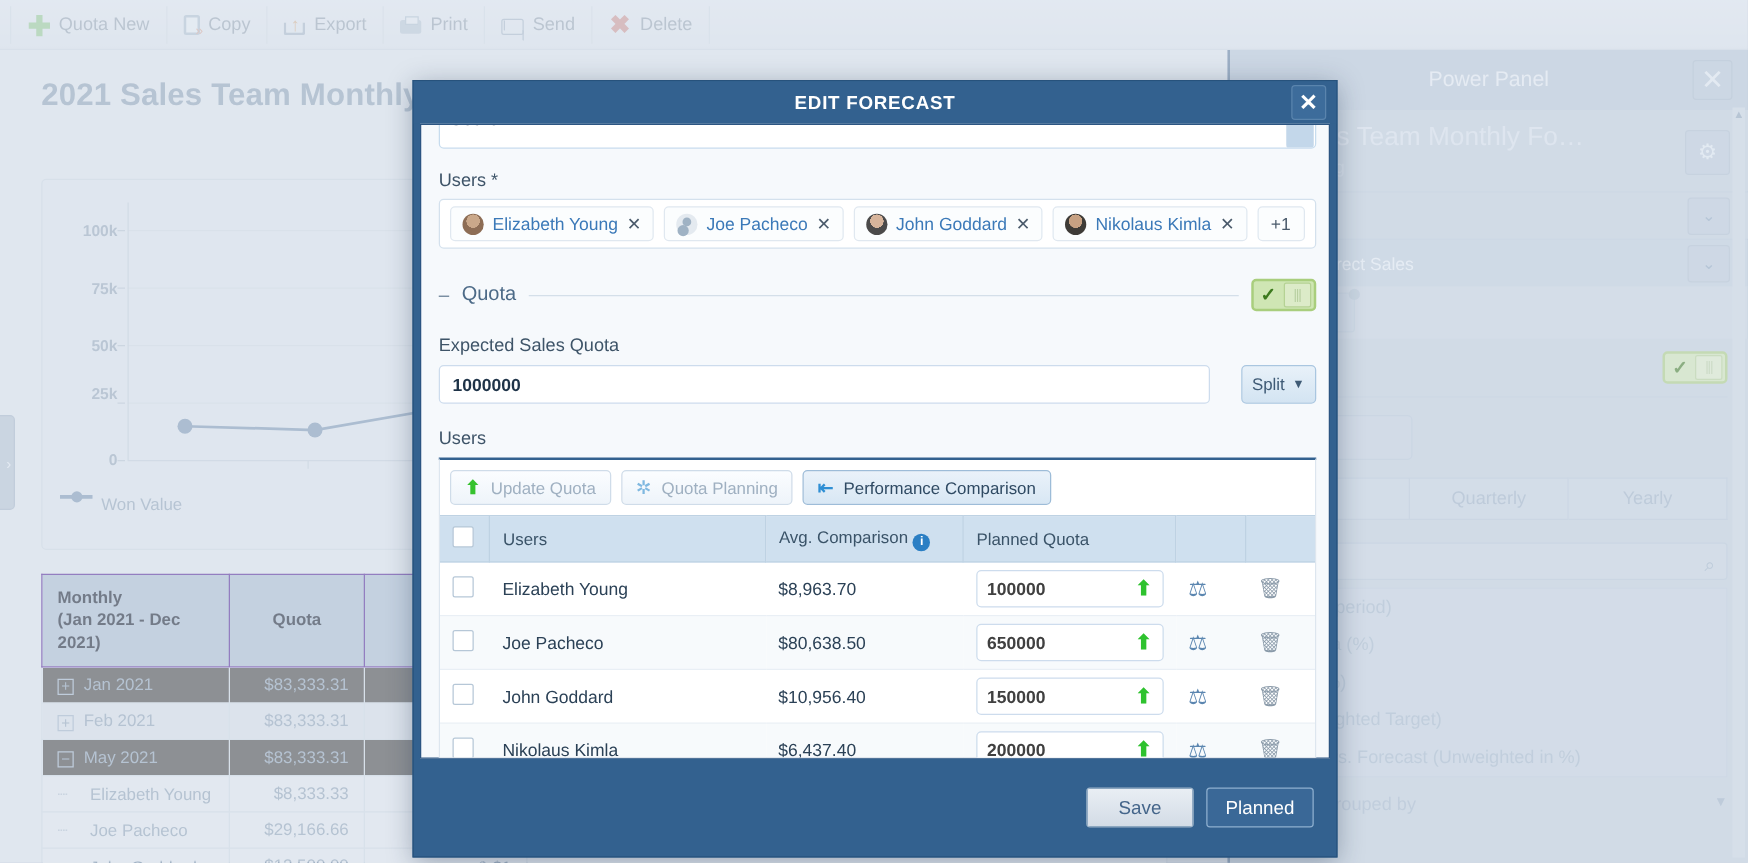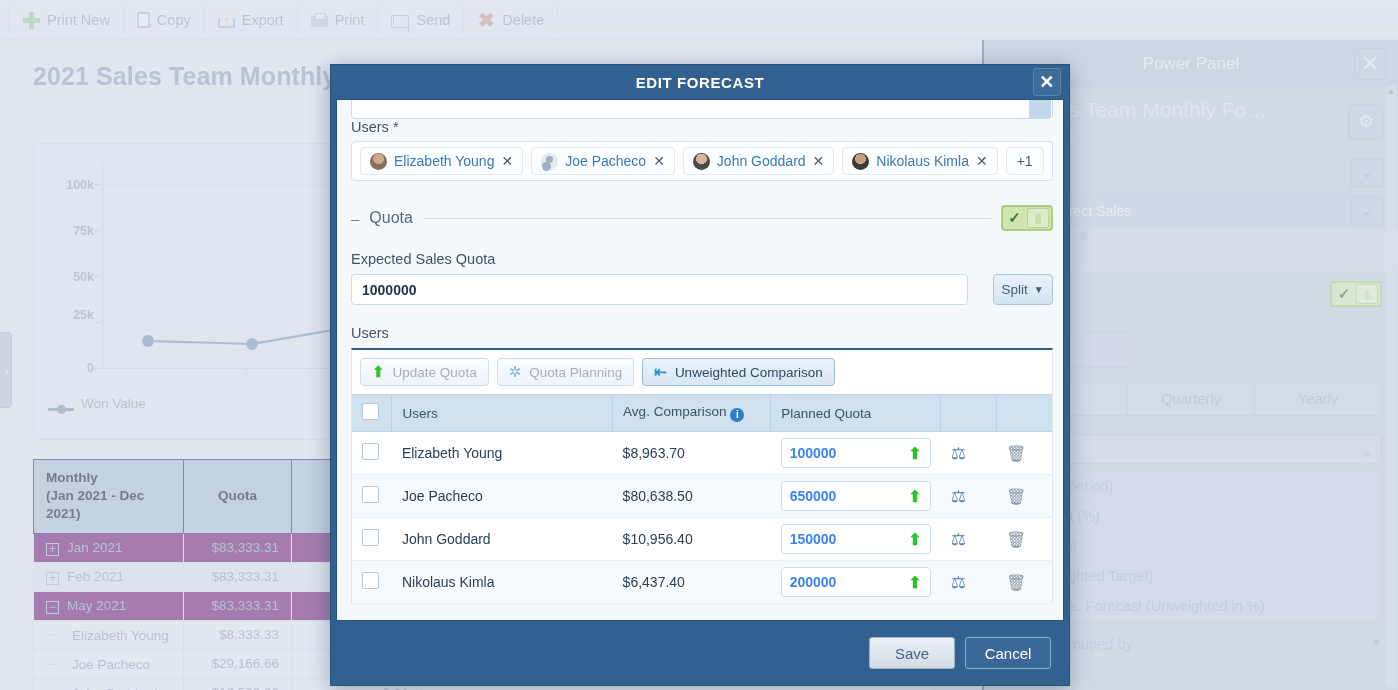--- a/index.html
+++ b/index.html
@@ -96,21 +96,21 @@
   }
   .chart-xlabel {
     position:absolute; font-size: 13px; color:#8fa3b8; font-weight:600;
   }
   .gridline { position:absolute; height:1px; background:#d2dbe5; }
   .axis-v { position:absolute; width:1px; background:#c3cfdc; }
   .axis-h { position:absolute; height:1px; background:#c3cfdc; }
   .tick { position:absolute; width:6px; height:1px; background:#b9c6d4; }
   .legend-row {
     position:absolute; left: 48px; top: 396px;
-    display:flex; align-items:flex-end; gap:7px;
+    display:flex; align-items:flex-start; gap:7px;
     font-size: 13.5px; color:#8fa3b8;
   }
   .legend-mark { width:26px; height:3px; background:#7b96b4; position:relative; }
   .legend-mark::after {
     content:""; position:absolute; left:9px; top:-3px;
     width:9px; height:9px; border-radius:50%; background:#7b96b4;
   }
 
   
   .collapse-handle {
@@ -126,21 +126,21 @@
     border-collapse: collapse; font-size: 13.5px; color:#8da1b6;
     table-layout: fixed;
   }
   .bg-table th {
     background:#a9bdd2; color:#0f172a; font-weight:bold;
     padding:9px 12px; text-align:center; border:1px solid #4c1d95;
     font-size:13.5px; line-height:1.35;
   }
   .bg-table th.lead { text-align:left; }
   .bg-table td {
-    padding:6px 12px; border:1px solid #cfdae5; background:#701a75;
+    padding:6px 12px; border:1px solid #cfdae5; background:#404040;
     height:24px; white-space:nowrap; overflow:hidden;
   }
   .bg-table td.num { text-align:right; }
   .bg-table tr.alt td { background:#d6dfe9; }
   .bg-table tr.child td { background:#e2e9f0; }
   .exp {
     display:inline-block; width:13px; height:13px; line-height:11px;
     border:1px solid #9fb3c8; text-align:center; font-size:12px;
     margin-right:8px; color:#8da1b6; vertical-align:-1px;
   }
@@ -285,21 +285,21 @@
   .top-field .lbl {
     position:absolute; left:8px; top:-9px; font-size:14px;
     color:#253b52; font-weight:bold;
   }
   .top-field .nub {
     position:absolute; right:1px; top:1px; width:22px; height:22px;
     background:#c3d7ea; border-radius:3px;
   }
 
   .field-label {
-    font-size:14.5px; color:#3e5468;
+    margin-top:18px; font-size:14.5px; color:#3e5468;
   }
   .chips-box {
     margin-top:6px; min-height:40px;
     border:1px solid #d4e1ed; border-radius:4px; background:#fff;
     display:flex; align-items:center; gap:8px; padding:5px 8px;
   }
   .chip {
     display:flex; align-items:center; gap:7px;
     height:28px; padding:0 9px;
     border:1px solid #e0e8f0; border-radius:4px; background:#fbfdfe;
@@ -384,53 +384,53 @@
   }
   .utable tr.alt td { background:#f7fafc; }
   .ck {
     width:17px; height:17px; border:1px solid #b6c7d7; border-radius:2px;
     background:#fff; display:inline-block; cursor:pointer;
   }
   .qbox {
     width:150px; height:30px; border:1px solid #cddced; border-radius:4px;
     background:#fff; display:flex; align-items:center; padding:0 8px;
   }
-  .qbox .v { flex:1; font-size:14px; font-weight:bold; color:#3b82f6; }
+  .qbox .v { flex:1; font-size:14px; font-weight:bold; color:#404040; }
   .qbox .ar { color:#2ec22e; font-size:16px; font-weight:bold; }
   .ic-scale { color:#5b86b0; font-size:17px; cursor:pointer; }
   .ic-trash { color:#8a9aa9; font-size:16px; cursor:pointer; }
   .info-i {
     display:inline-block; width:14px; height:14px; border-radius:50%;
     background:#2b7fc4; color:#fff; font-size:10px; font-weight:bold;
     line-height:14px; text-align:center; vertical-align:-2px; margin-left:4px;
   }
 
   .modal-foot {
-    height:64px; display:flex; align-items:center; justify-content:flex-end;
+    height:78px; display:flex; align-items:center; justify-content:flex-end;
     gap:10px; padding-right:18px;
   }
   .btn-save {
     width:86px; height:32px; border:1px solid #9db4c9; border-radius:3px;
     background:linear-gradient(to bottom,#e9eef4,#d3dce6);
     color:#44658a; font-size:15px; cursor:pointer;
   }
   .btn-cancel {
     width:86px; height:32px; border:1px solid #8fb0d0; border-radius:3px;
     background:#3a6897; color:#ffffff; font-size:15px; cursor:pointer;
   }
 </style>
 </head>
 <body>
 
 <div id="bg">
 
   <div class="toolbar">
     <div class="tb-item">
       <span class="tb-ico ic-plus"></span>
-      <span>Print New</span>
+      <span>Quota New</span>
     </div>
     <div class="tb-item">
       <span class="tb-ico ic-copy"></span>
       <span>Copy</span>
     </div>
     <div class="tb-item">
       <span class="tb-ico ic-export"></span>
       <span>Export</span>
     </div>
     <div class="tb-item">
@@ -683,21 +683,21 @@
           <div class="minibtn">
             <span class="ic-uparr">⬆</span>
             <span>Update Quota</span>
           </div>
           <div class="minibtn">
             <span class="ic-gear">✲</span>
             <span>Quota Planning</span>
           </div>
           <div class="minibtn active">
             <span class="ic-perf">⇤</span>
-            <span>Unweighted Comparison</span>
+            <span>Performance Comparison</span>
           </div>
         </div>
 
         <table class="utable">
           <colgroup>
               <col style="width:40px">
               <col style="width:225px">
               <col style="width:160px">
               <col style="width:155px">
               <col style="width:56px">
@@ -775,15 +775,15 @@
 
         </tbody>
           </table>
       </div>
     </div>
 
   </div>
 
   <div class="modal-foot">
     <button class="btn-save">Save</button>
-    <button class="btn-cancel">Cancel</button>
+    <button class="btn-cancel">Planned</button>
   </div>
 </div>
 
 </body></html>

